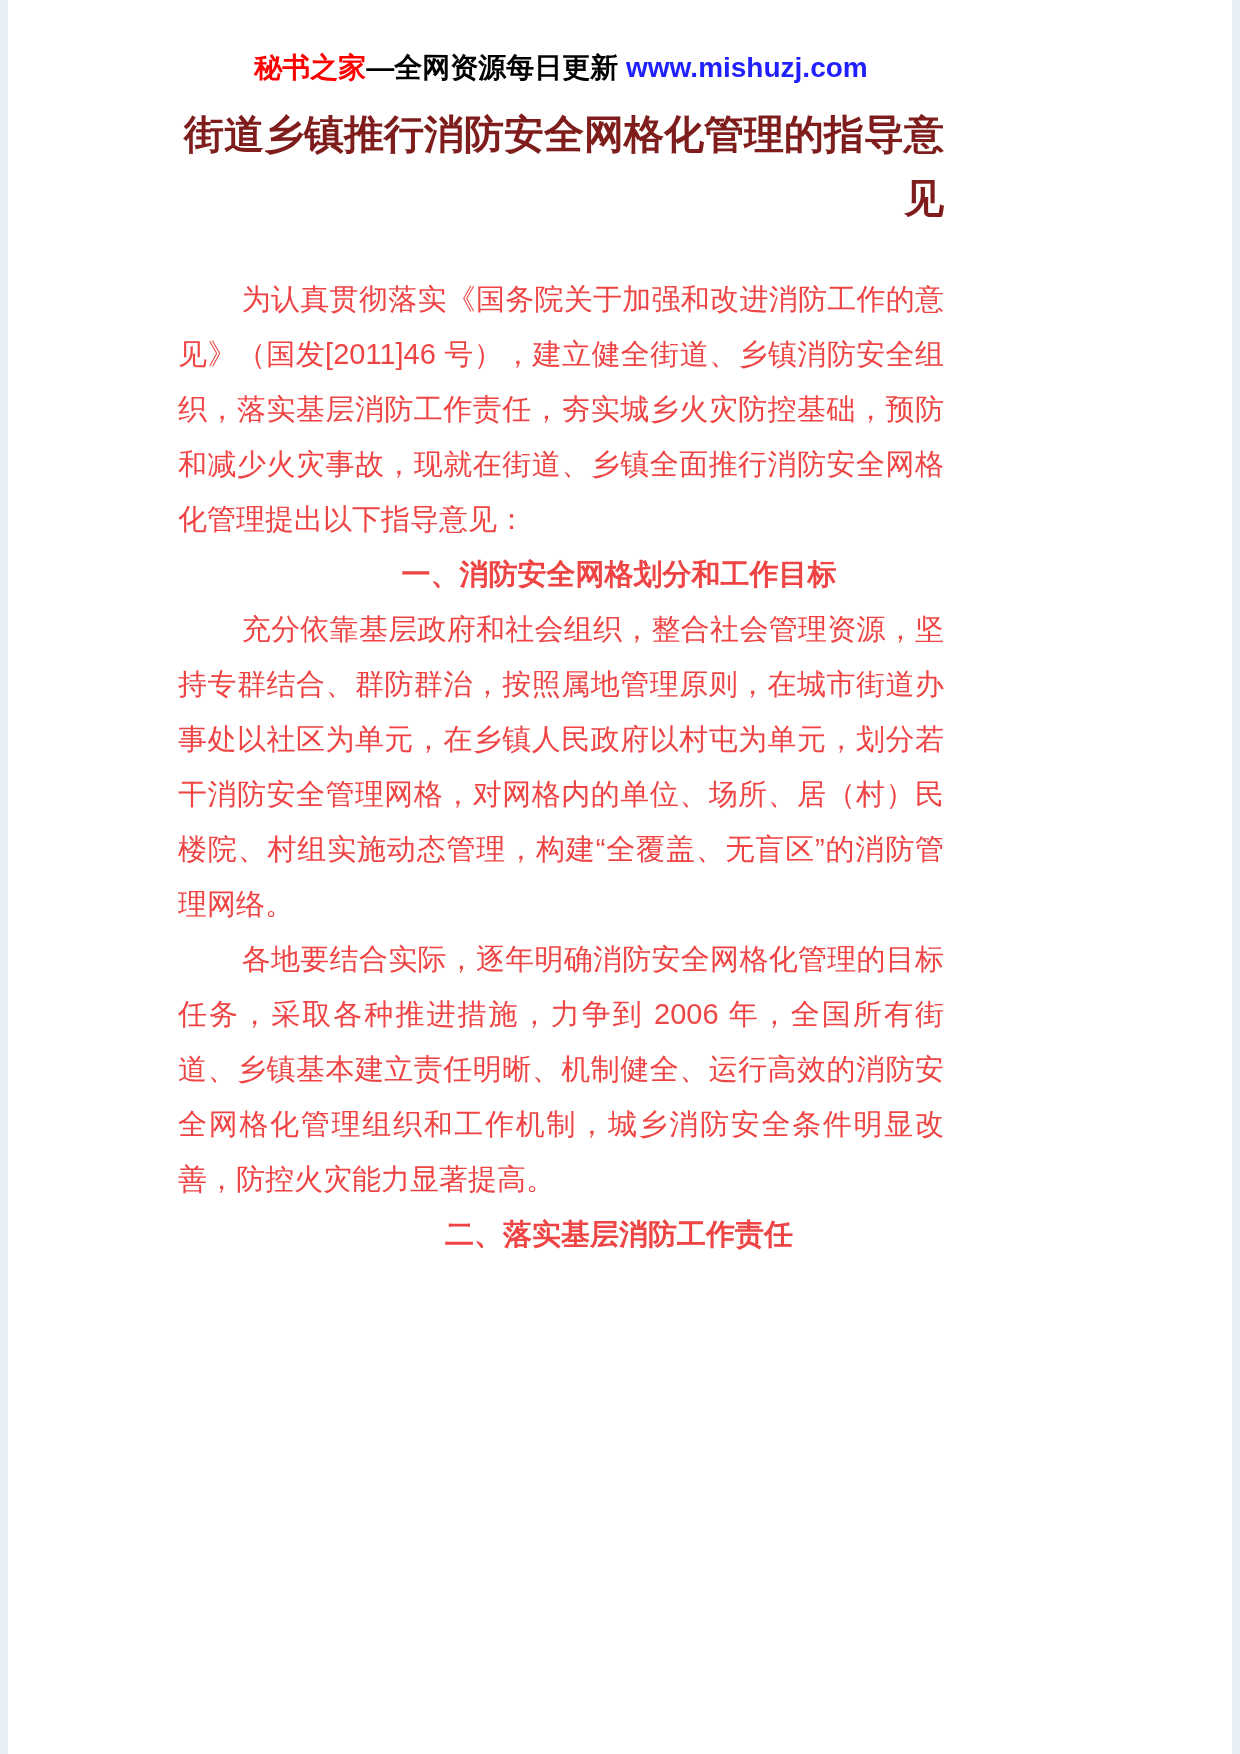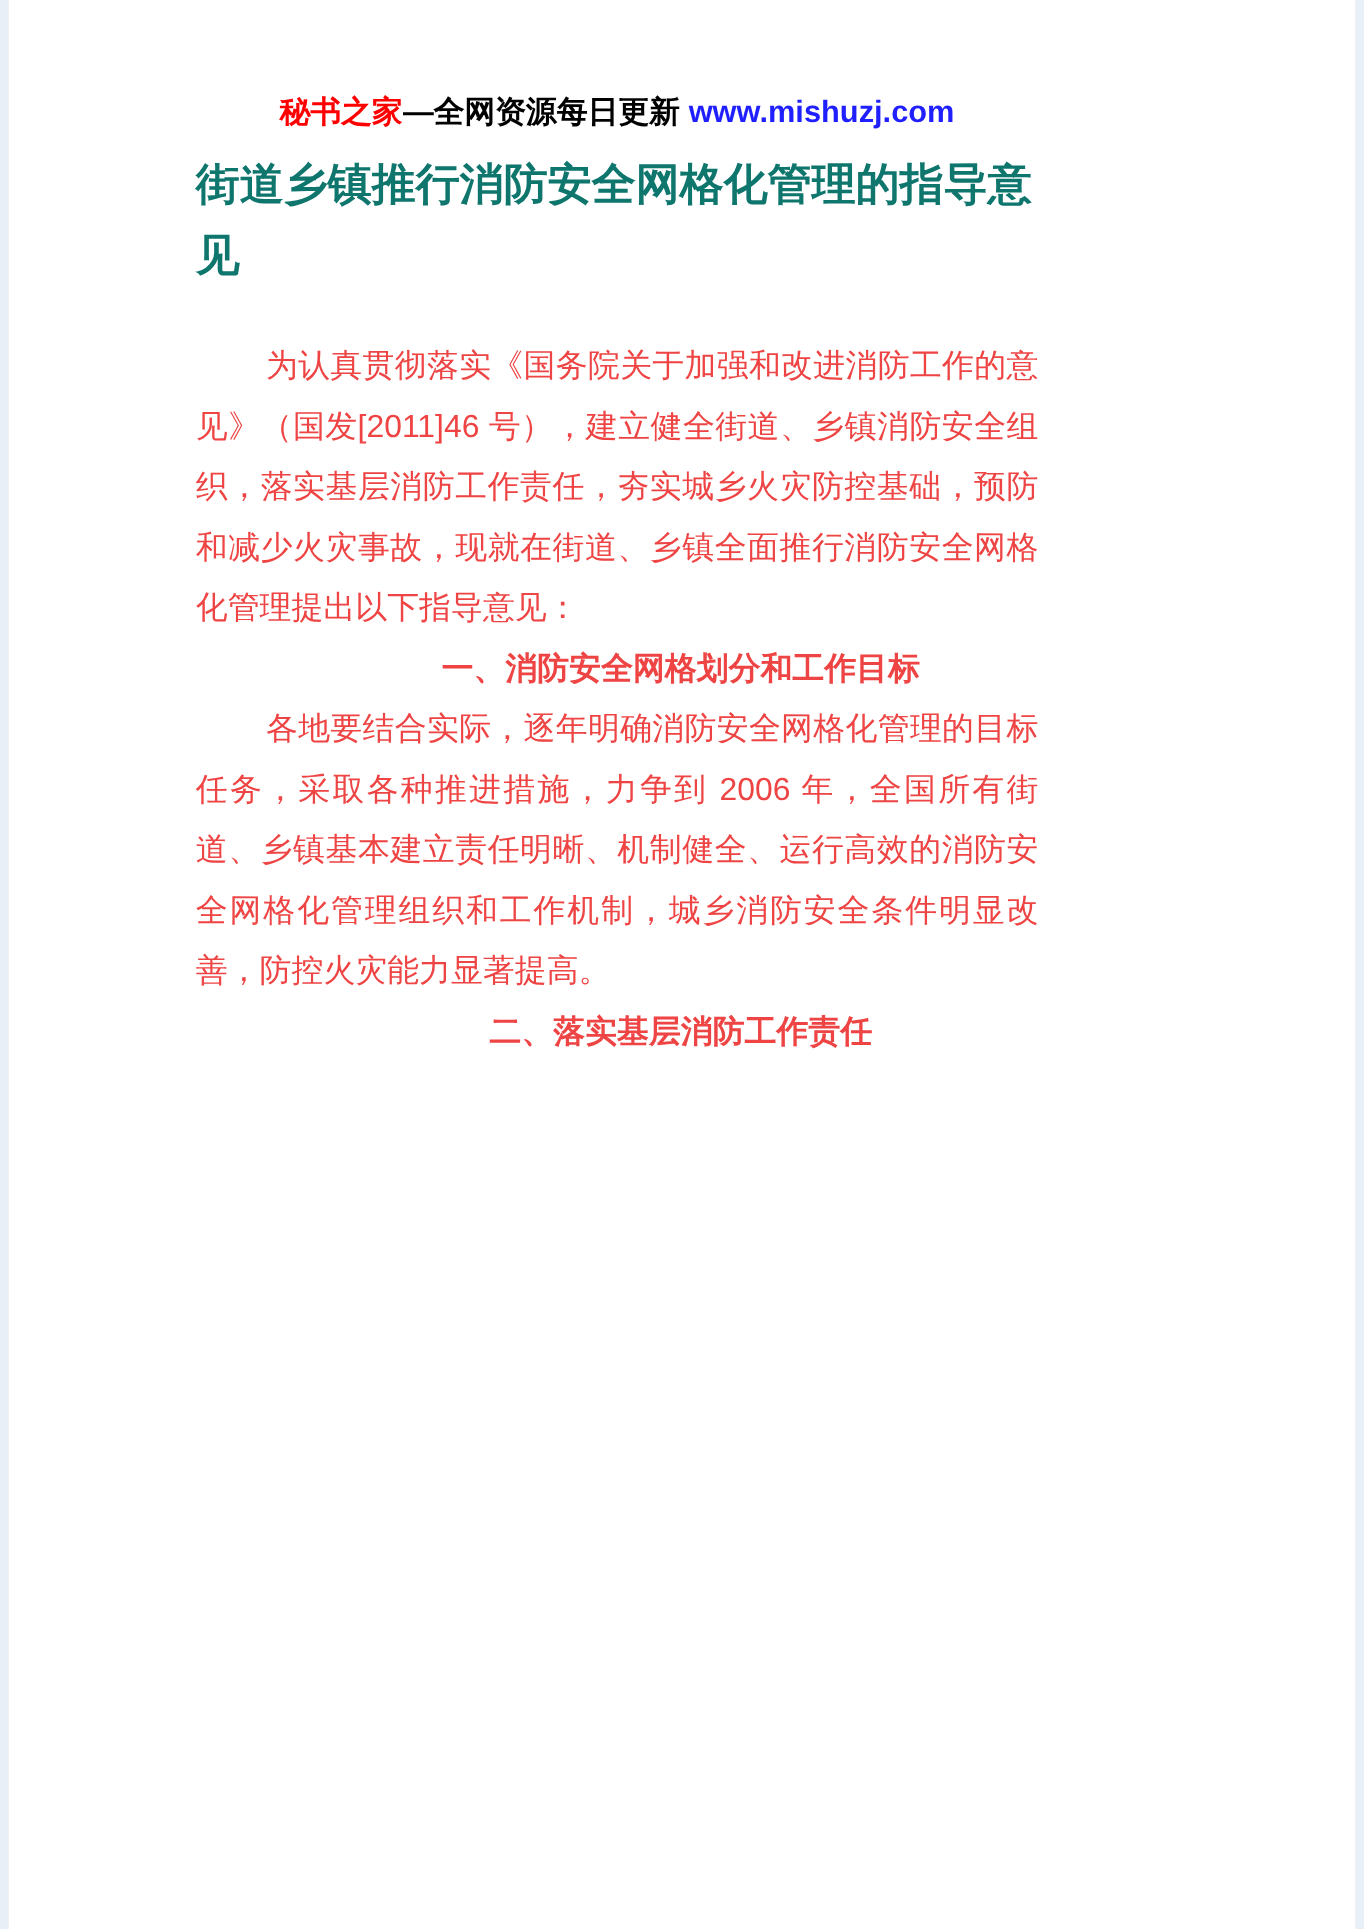--- a/index.html
+++ b/index.html
@@ -9,21 +9,21 @@
     font-family: "Liberation Sans", "DejaVu Sans", sans-serif;
   }
   body {
     width: 1240px;
   }
   .paper {
     background: #ffffff;
     margin: 0 8px;
     min-height: 1754px;
     box-sizing: border-box;
-    padding-top: 84px;
+    padding-top: 50px;
     padding-bottom: 60px;
   }
   .content-col {
     margin-left: 170px;
     width: 766px;
   }
   
   .doc-header {
     text-align: center;
     font-size: 28px;
@@ -36,22 +36,22 @@
   .site-url {
     color: #1f1fff;
     text-decoration: none;
     cursor: pointer;
   }
   
   .doc-title {
     margin: 16px 0 42px 0;
     font-size: 40px;
     font-weight: 700;
-    color: #0f766e;
-    text-align: left;
+    color: #7f1d1d;
+    text-align: right;
     line-height: 64px;
     letter-spacing: 0;
   }
   
   .doc-body {
     font-size: 29px;
     color: #ef4444;
     line-height: 55px;
   }
   .para {
@@ -74,18 +74,19 @@
 
     <div class="doc-header">
       <span class="brand">秘书之家</span><span class="tagline">—全网资源每日更新 </span><span class="site-url">www.mishuzj.com</span>
     </div>
 
     <h1 class="doc-title">街道乡镇推行消防安全网格化管理的指导意见</h1>
 
     <div class="doc-body">
       <p class="para">为认真贯彻落实《国务院关于加强和改进消防工作的意见》（国发[2011]46 号），建立健全街道、乡镇消防安全组织，落实基层消防工作责任，夯实城乡火灾防控基础，预防和减少火灾事故，现就在街道、乡镇全面推行消防安全网格化管理提出以下指导意见：</p>
       <p class="para heading">一、消防安全网格划分和工作目标</p>
+      <p class="para">充分依靠基层政府和社会组织，整合社会管理资源，坚持专群结合、群防群治，按照属地管理原则，在城市街道办事处以社区为单元，在乡镇人民政府以村屯为单元，划分若干消防安全管理网格，对网格内的单位、场所、居（村）民楼院、村组实施动态管理，构建“全覆盖、无盲区”的消防管理网络。</p>
       <p class="para">各地要结合实际，逐年明确消防安全网格化管理的目标任务，采取各种推进措施，力争到 2006 年，全国所有街道、乡镇基本建立责任明晰、机制健全、运行高效的消防安全网格化管理组织和工作机制，城乡消防安全条件明显改善，防控火灾能力显著提高。</p>
       <p class="para heading">二、落实基层消防工作责任</p>
     </div>
 
   </div>
 </div>
 
 </body></html>

